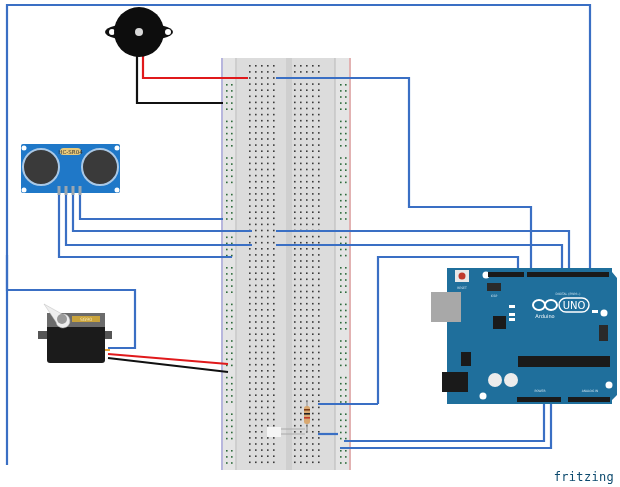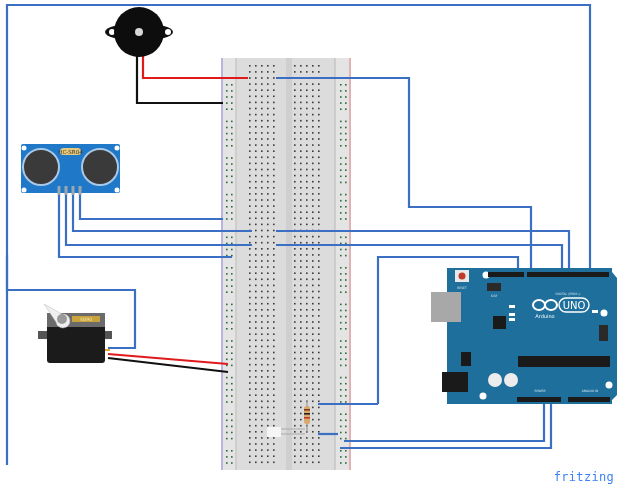--- a/index.html
+++ b/index.html
@@ -1,18 +1,18 @@
 <!DOCTYPE html>
 <html><head>
 <meta charset="utf-8">
 <style>
   html,body{margin:0;padding:0;background:#ffffff;}
   body{width:620px;height:487px;overflow:hidden;position:relative;font-family:"Liberation Sans",sans-serif;}
   #canvas{position:absolute;left:0;top:0;width:620px;height:487px;}
-  .watermark{position:absolute;right:6px;bottom:3px;font-family:"DejaVu Sans Mono",monospace;font-size:12px;color:#3b82f6;letter-spacing:0.3px;}
+  .watermark{position:absolute;right:6px;bottom:3px;font-family:"DejaVu Sans Mono",monospace;font-size:12px;color:#0c4a6e;letter-spacing:0.3px;}
   .lbl{font-family:"DejaVu Sans",sans-serif;}
 </style>
 </head>
 <body>
 
 <svg id="canvas" viewBox="0 0 620 487" xmlns="http://www.w3.org/2000/svg">
 
   <g>
     <rect x="221" y="58" width="130" height="412" fill="#dcdcdc"></rect>
 

